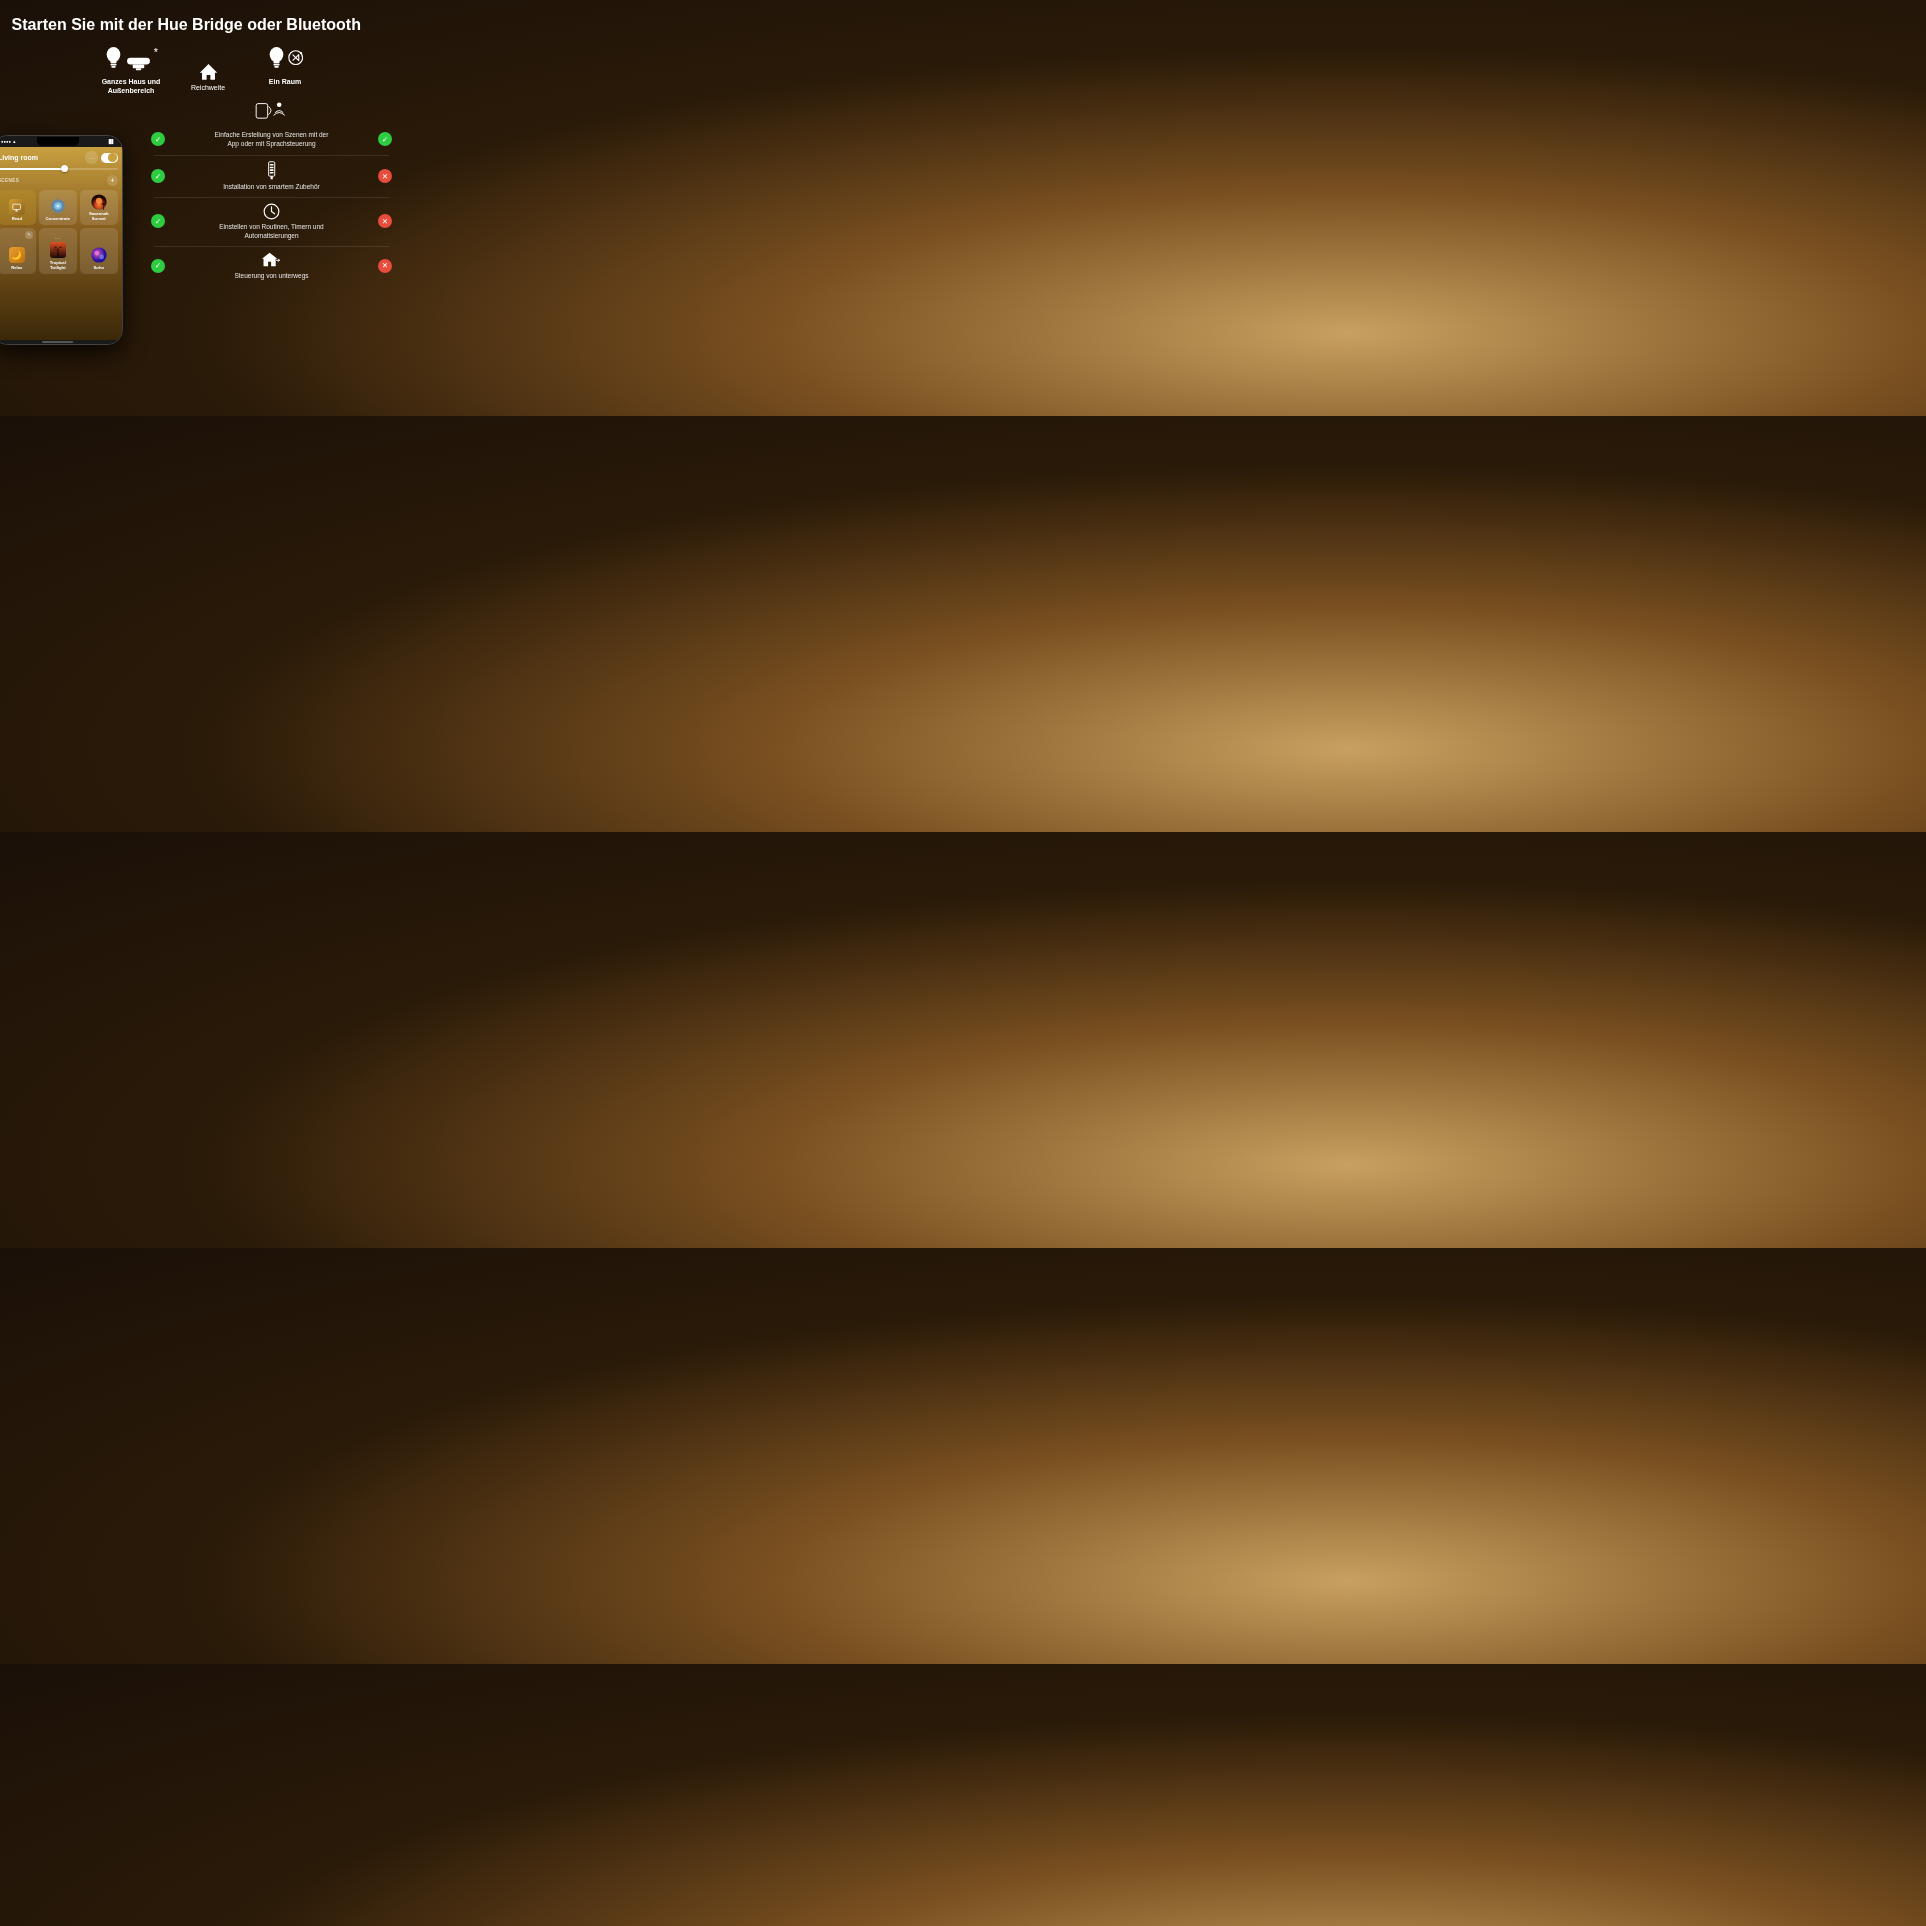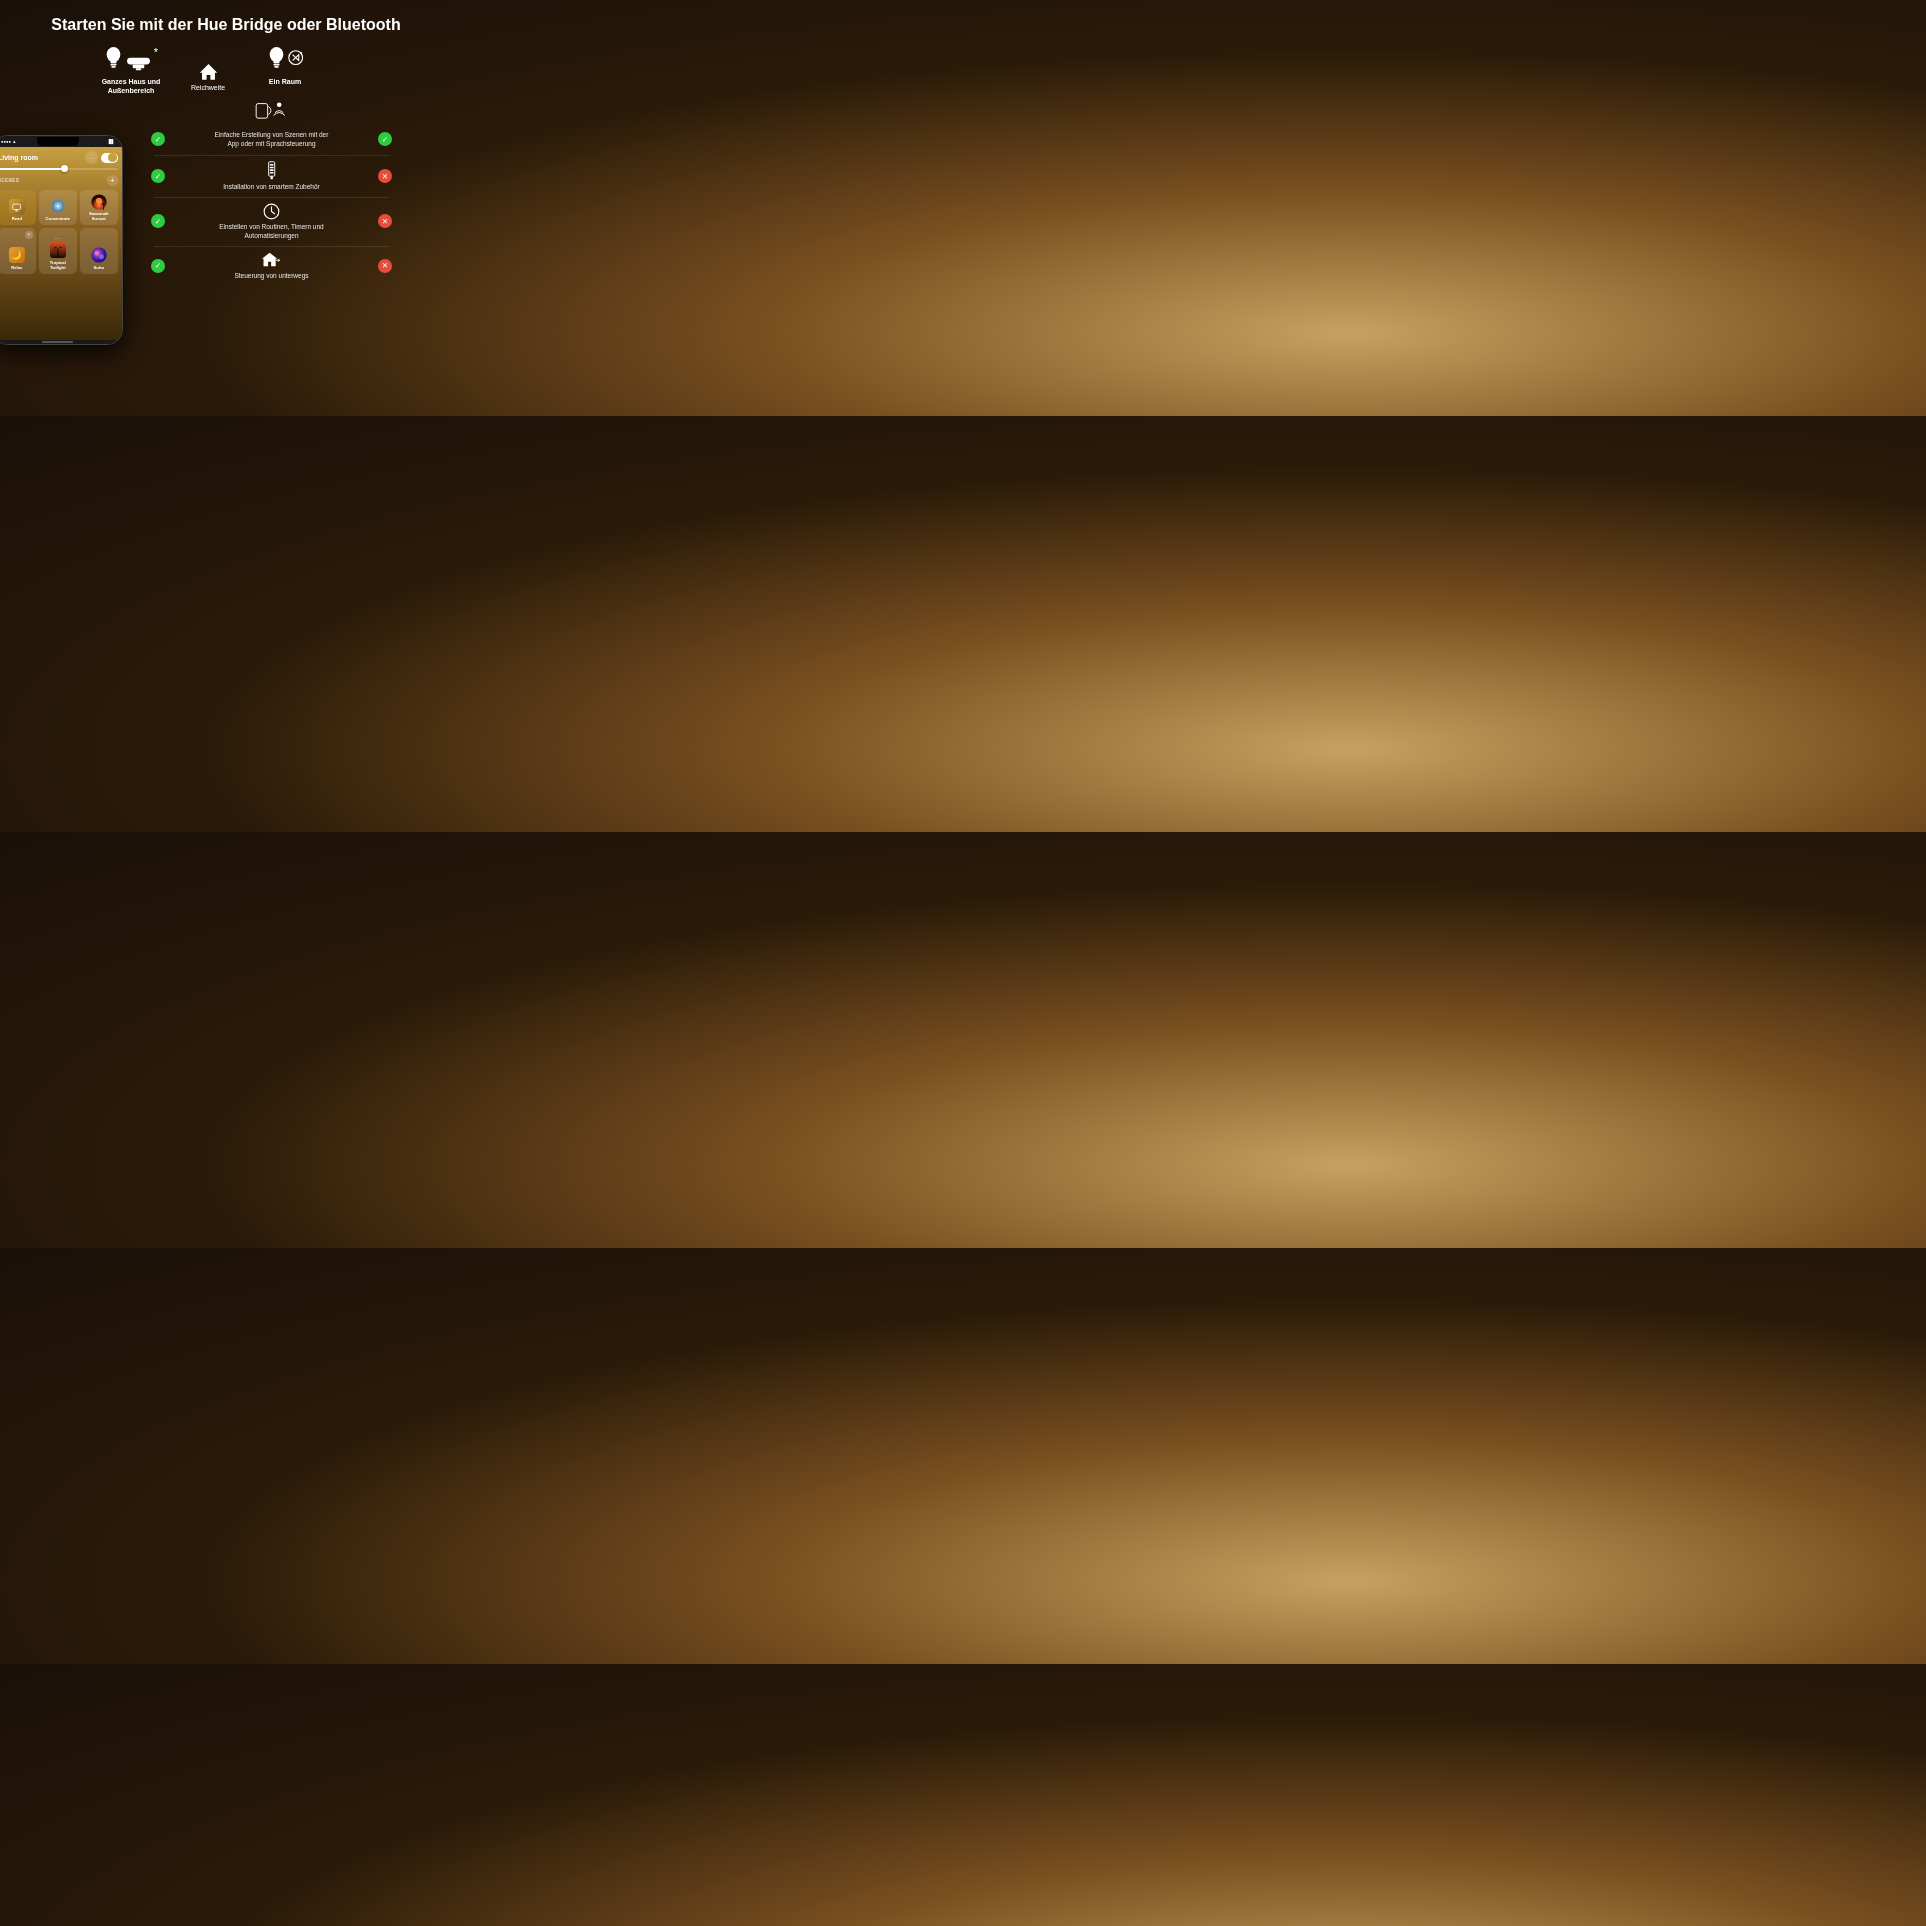--- a/index.html
+++ b/index.html
@@ -7,27 +7,25 @@
     body {
       width: 416px;
       min-height: 416px;
       background: radial-gradient(ellipse at 70% 80%, #c8a060 0%, #7a5020 30%, #2a1a08 60%, #1a1008 100%);
       font-family: 'Arial', sans-serif;
       color: #fff;
       overflow: hidden;
     }
 
     .main-title {
-      text-align: center;
       font-size: 16px;
       font-weight: 900;
       padding: 15.4px 11.6px 7.7px;
       line-height: 1.2;
       color: #fff;
-      margin-left: 36px;
     }
 
     .comparison-section {
       display: flex;
       justify-content: center;
       align-items: flex-start;
       padding: 3.9px 15.4px 0;
       gap: 0;
       position: relative;
     }

